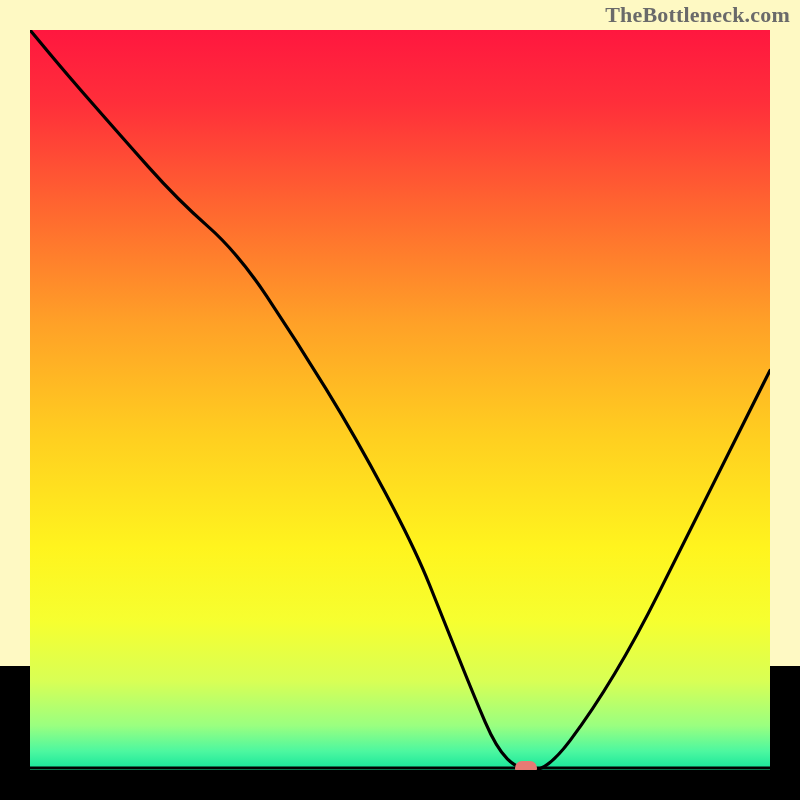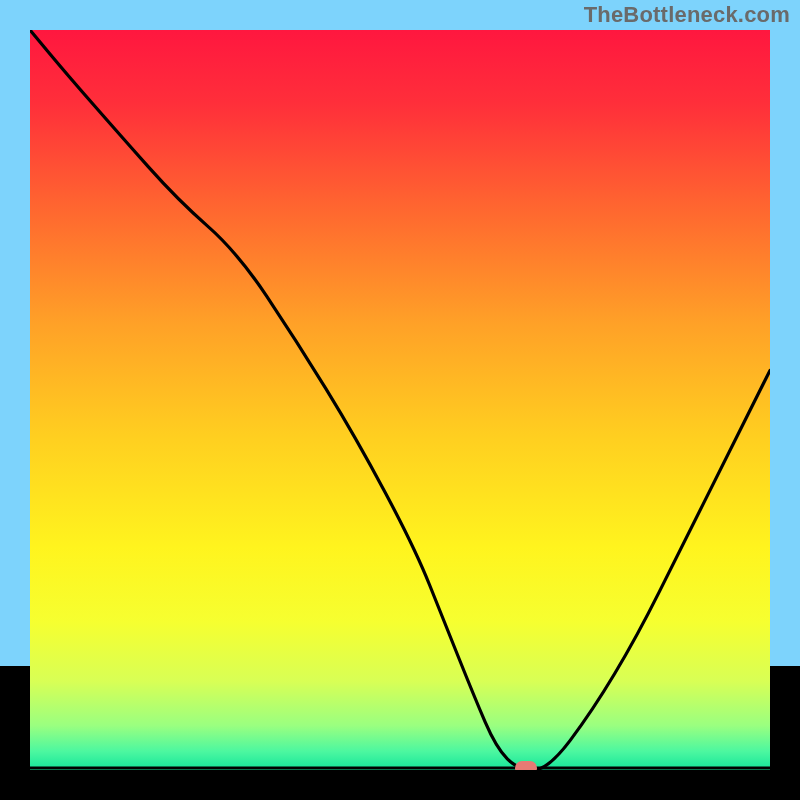--- a/index.html
+++ b/index.html
@@ -8,21 +8,22 @@
     width: 800px;
     height: 800px;
     background: #000;
     overflow: hidden;
     font-family: Arial, Helvetica, sans-serif;
   }
   .frame {
     position: relative;
     width: 800px;
     height: 666px;
-    background: #7dd3fc;
+    background: #fef9c3;
+    font-family: Liberation Serif, serif;
   }
   .attribution {
     position: absolute;
     top: 2px;
     right: 10px;
     color: #6a6a6a;
     font-size: 22px;
     font-weight: 600;
     letter-spacing: 0.2px;
   }

